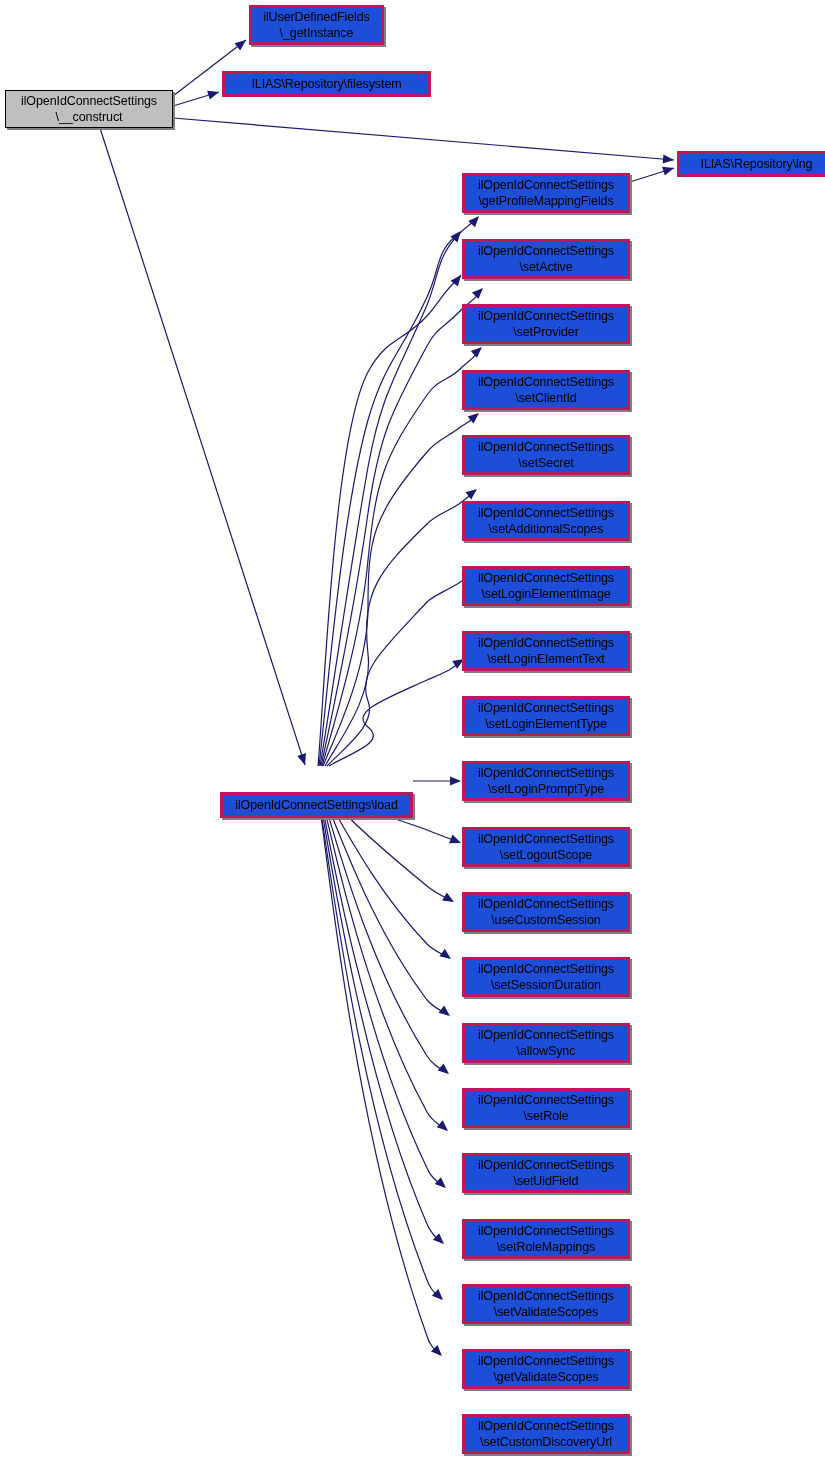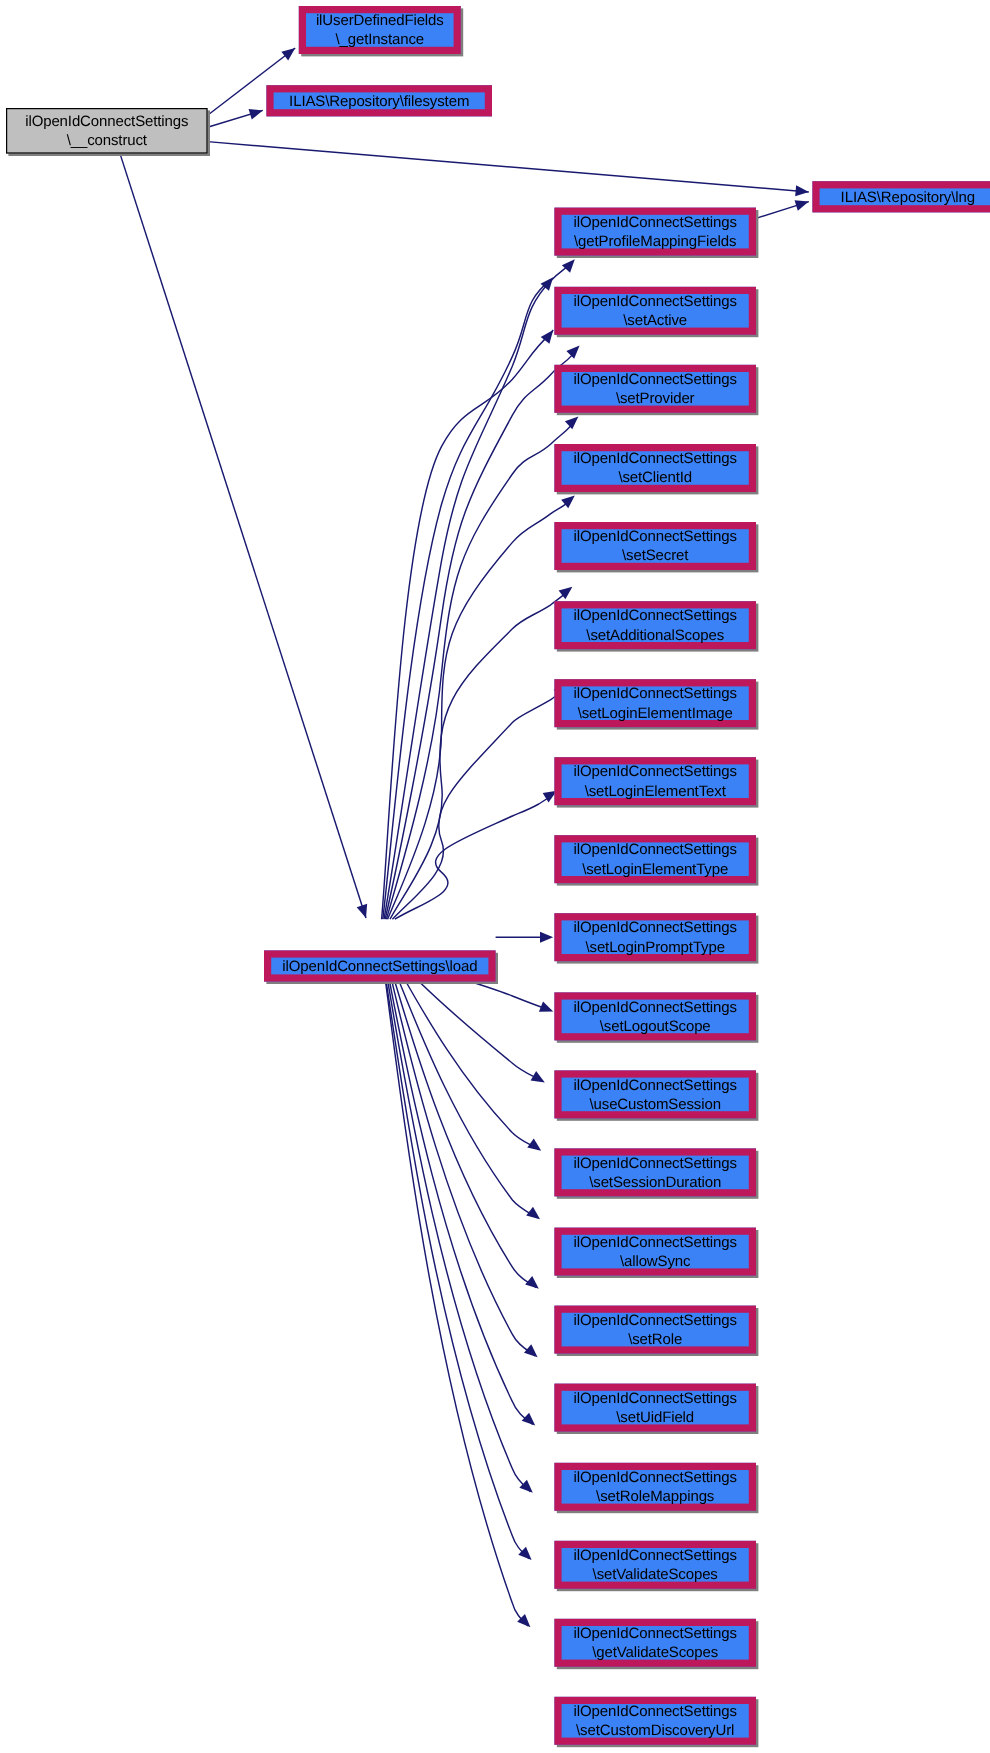--- a/index.html
+++ b/index.html
@@ -21,22 +21,22 @@
     position: absolute;
     left: 0;
     top: 0;
     width: 825px;
     height: 1461px;
     pointer-events: none;
   }
   .node {
     position: absolute;
     box-sizing: border-box;
-    border: 6px solid #be185d;
-    background: #3b82f6;
+    border: 3px solid #be185d;
+    background: #1d4ed8;
     color: #000000;
     font-size: 12.5px;
     line-height: 16px;
     text-align: center;
     display: flex;
     flex-direction: column;
     align-items: center;
     justify-content: center;
     white-space: pre-line;
     letter-spacing: -0.1px;
@@ -160,21 +160,21 @@
         <path d="M318,795 C328,856 353,1129 427,1336 429,1344 434,1349 440,1355" fill="none" stroke="#191970" stroke-width="1.2"></path>
         <polygon points="0,0 -11,-4.6 -11,4.6" fill="#191970" transform="translate(442,1356) rotate(45)"></polygon>
       </g>
     </svg>
 
   <div id="node-layer">
       <div class="node current shadowed" style="left: 5px; top: 90px; width: 168px; height: 38px;"><span class="node-label">ilOpenIdConnectSettings
 \__construct</span></div>
       <div class="node shadowed" style="left: 249px; top: 5px; width: 135px; height: 40px;"><span class="node-label">ilUserDefinedFields
 \_getInstance</span></div>
-      <div class="node" style="left: 222px; top: 71px; width: 188px; height: 26px;"><span class="node-label">ILIAS\Repository\filesystem</span></div>
+      <div class="node" style="left: 222px; top: 71px; width: 209px; height: 26px;"><span class="node-label">ILIAS\Repository\filesystem</span></div>
       <div class="node" style="left: 677px; top: 151px; width: 159px; height: 26px;"><span class="node-label">ILIAS\Repository\lng</span></div>
       <div class="node shadowed" style="left: 220px; top: 792px; width: 193px; height: 26px;"><span class="node-label">ilOpenIdConnectSettings\load</span></div>
       <div class="node shadowed" style="left: 462px; top: 173px; width: 168px; height: 40px;"><span class="node-label">ilOpenIdConnectSettings
 \getProfileMappingFields</span></div>
       <div class="node shadowed" style="left: 462px; top: 239px; width: 168px; height: 40px;"><span class="node-label">ilOpenIdConnectSettings
 \setActive</span></div>
       <div class="node shadowed" style="left: 462px; top: 304px; width: 168px; height: 40px;"><span class="node-label">ilOpenIdConnectSettings
 \setProvider</span></div>
       <div class="node shadowed" style="left: 462px; top: 370px; width: 168px; height: 40px;"><span class="node-label">ilOpenIdConnectSettings
 \setClientId</span></div>

